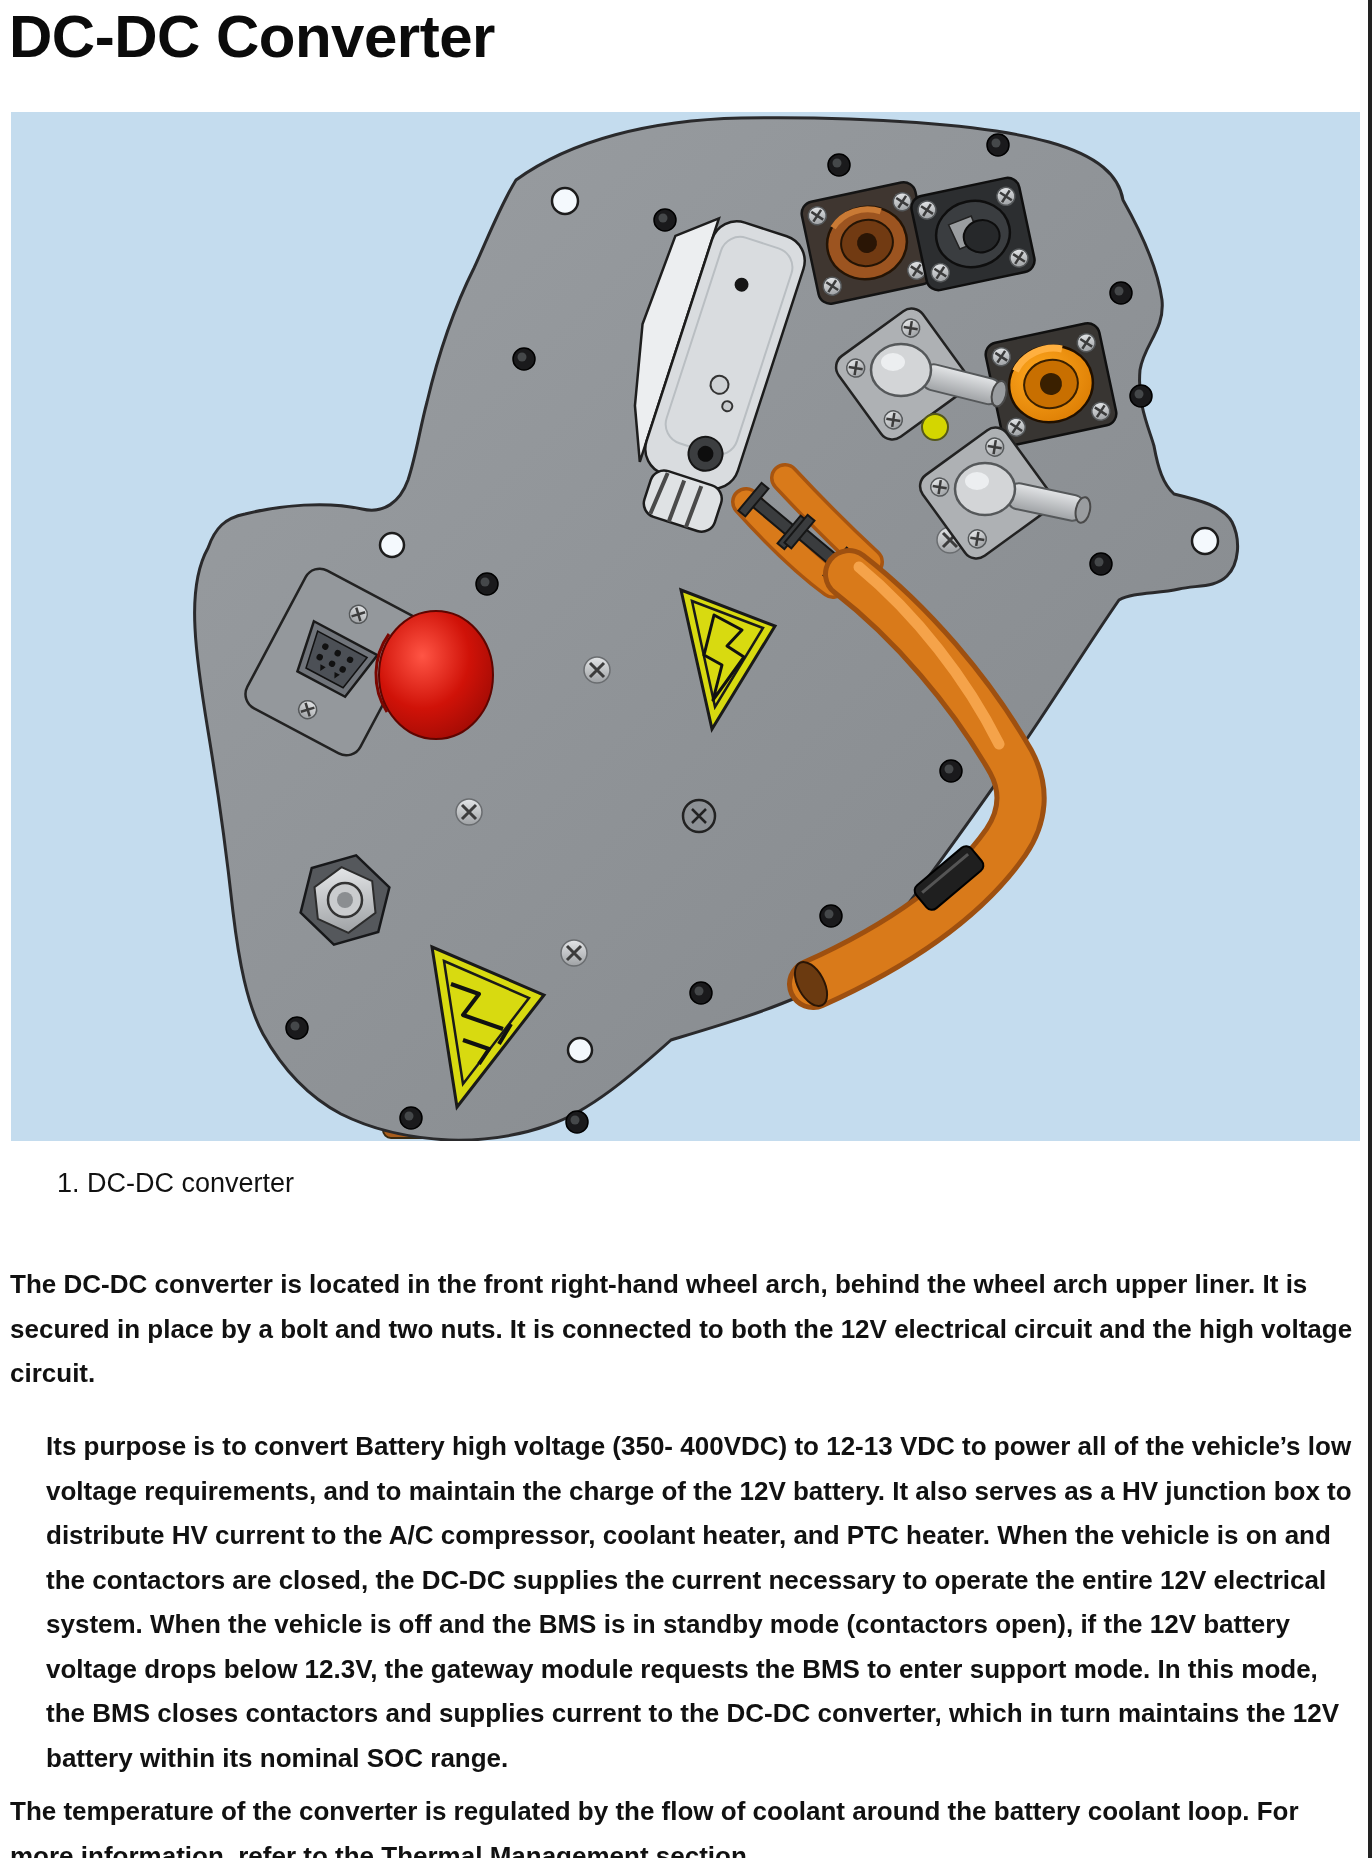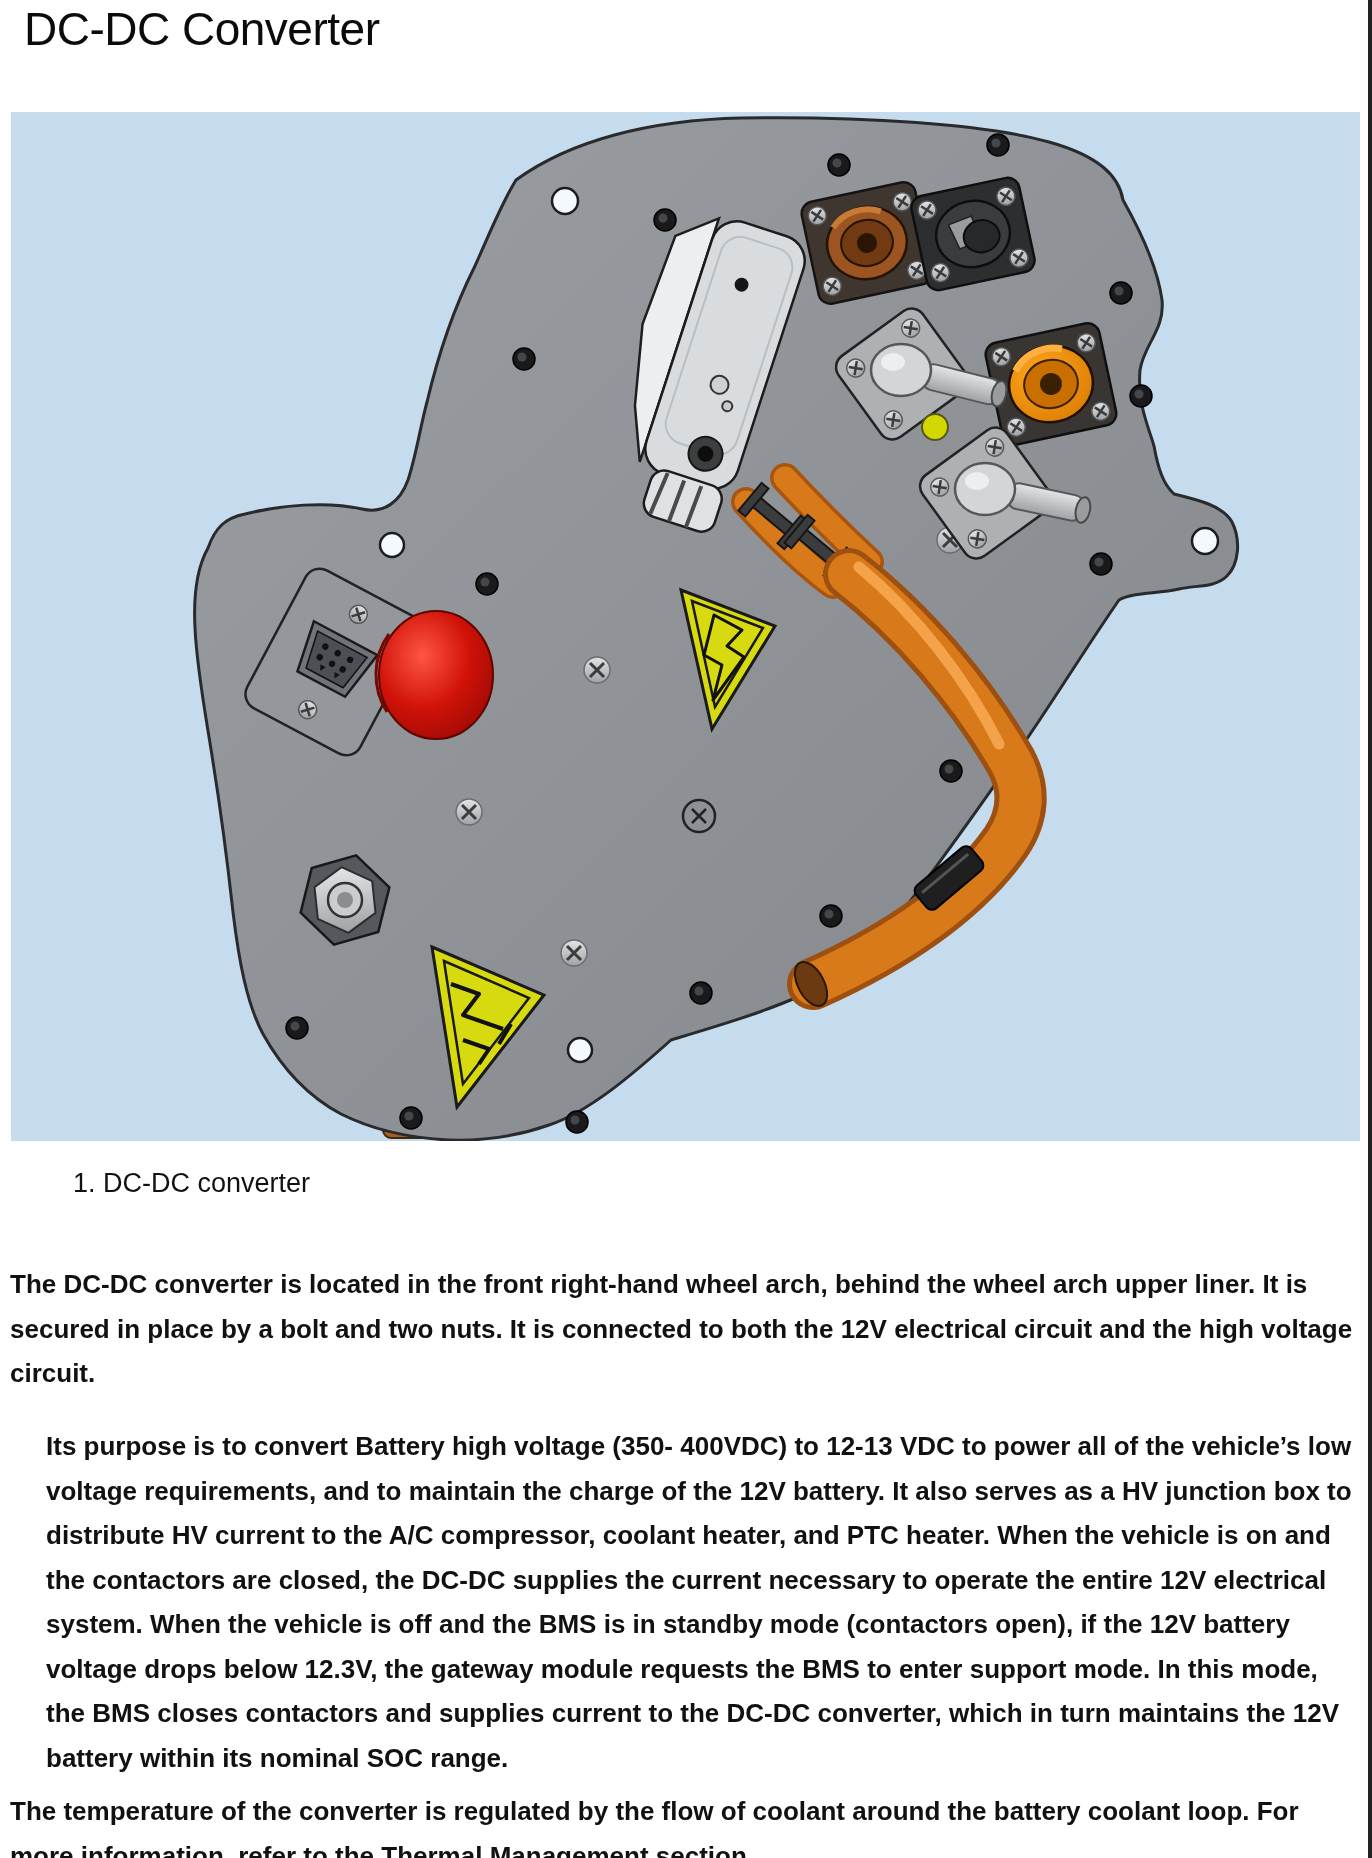--- a/index.html
+++ b/index.html
@@ -1,22 +1,22 @@
 <!DOCTYPE html>
 <html><head>
 <meta charset="utf-8">
 <style>
   html,body{margin:0;padding:0;}
   .page{position:relative;width:1372px;height:1858px;background:#ffffff;
         font-family:"Liberation Sans",sans-serif;color:#111;overflow:hidden;}
-  .title{position:absolute;left:24px;top:2px;margin:0;font-size:46px;font-weight:normal;
+  .title{position:absolute;left:9px;top:2px;margin:0;font-size:60px;font-weight:bold;
          letter-spacing:-0.5px;color:#0b0b0b;}
   .figure{position:absolute;left:11px;top:112px;width:1349px;height:1029px;background:#c4dcee;}
   .figure svg{display:block;}
-  .caption{position:absolute;left:57px;top:1168px;font-size:27px;margin-left:16px;}
+  .caption{position:absolute;left:57px;top:1168px;font-size:27px;}
   .body-text{position:absolute;left:10px;right:18px;font-size:26px;line-height:44.5px;font-weight:bold;}
   .p1{top:1236px;}
   .p2{top:1398px;margin-left:36px;}
   .p3{top:1763px;}
   .window-edge{position:absolute;top:0;right:0;width:4px;height:1858px;background:#222;}
 </style>
 </head>
 <body>
 
 <div class="page">

